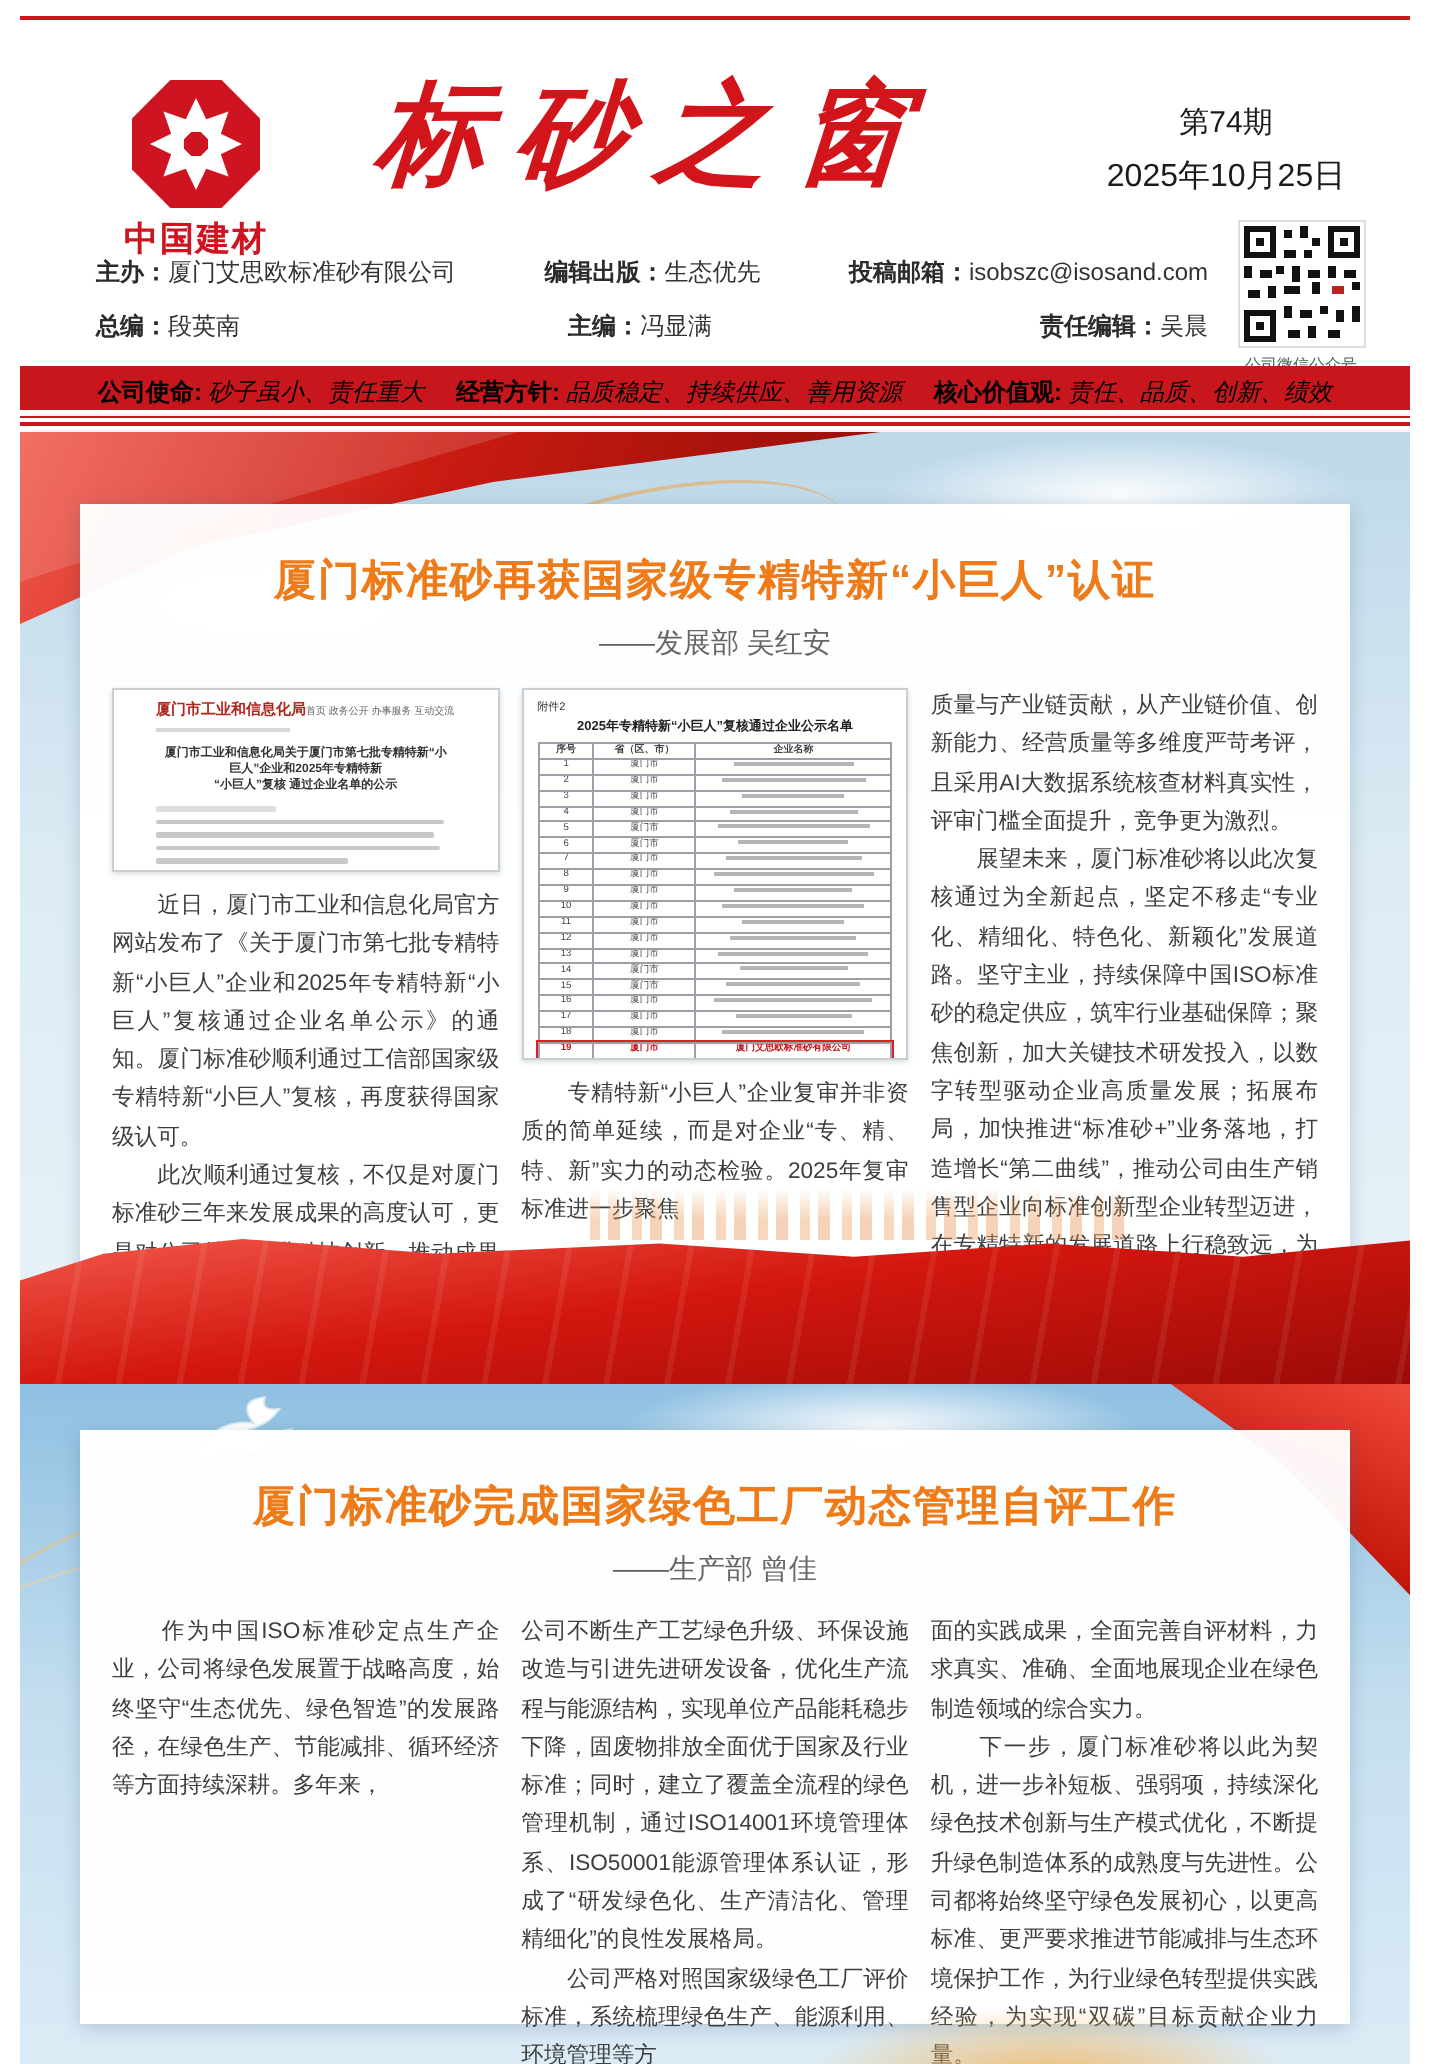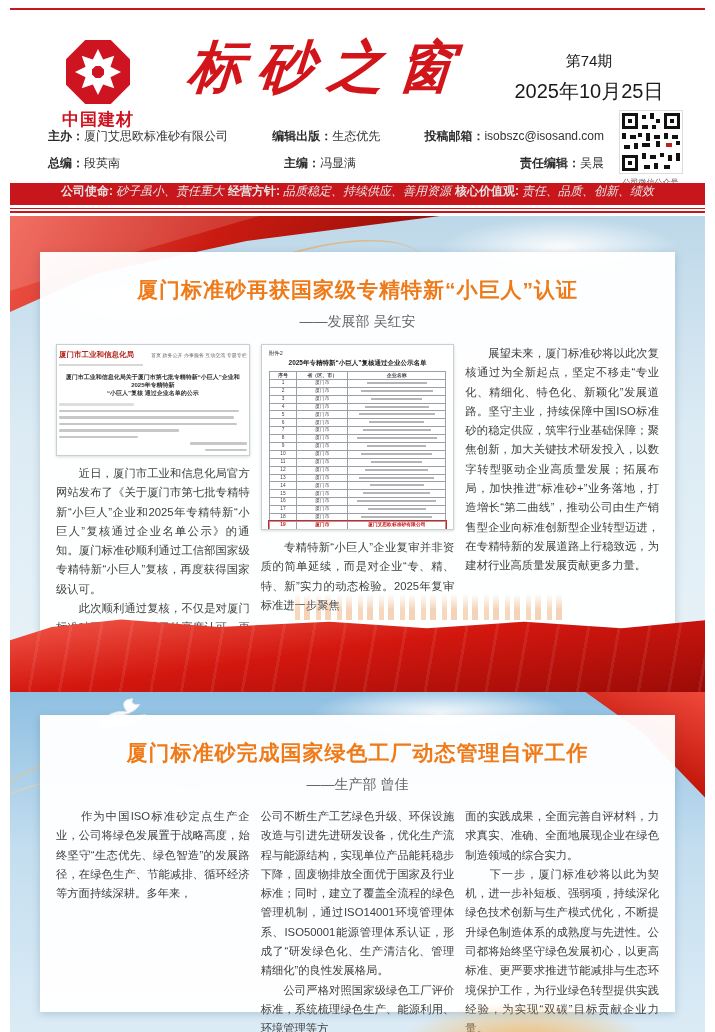--- a/index.html
+++ b/index.html
@@ -14,33 +14,33 @@
     clip-path:polygon(30% 0,70% 0,100% 30%,100% 70%,70% 100%,30% 100%,0 70%,0 30%);}
   .logo-star{position:absolute;left:8px;top:8px;width:48px;height:48px;background:#fff;
     clip-path:polygon(50% 2%,60.7% 24.1%,83.9% 16.1%,75.9% 39.3%,98% 50%,75.9% 60.7%,83.9% 83.9%,60.7% 75.9%,50% 98%,39.3% 75.9%,16.1% 83.9%,24.1% 60.7%,2% 50%,24.1% 39.3%,16.1% 16.1%,39.3% 24.1%);}
   .logo-core{position:absolute;left:26px;top:26px;width:12px;height:12px;background:#ce1420;
     clip-path:polygon(30% 0,70% 0,100% 30%,100% 70%,70% 100%,30% 100%,0 70%,0 30%);}
   .logo-text{position:absolute;left:56px;top:108px;width:84px;text-align:center;color:#ce1420;
     font-weight:bold;font-size:17px;letter-spacing:1px;}
   .paper-title{position:absolute;left:168px;top:30px;width:320px;text-align:center;color:#d2151b;
     font-family:"DejaVu Serif",serif;font-style:italic;font-weight:bold;font-size:56px;
     letter-spacing:14px;white-space:nowrap;transform:skewX(-4deg);}
-  .issue-block{position:absolute;left:514px;top:52px;width:150px;text-align:center;color:#1a1a1a;}
+  .issue-block{position:absolute;left:538px;top:52px;width:150px;text-align:center;color:#1a1a1a;}
   .issue-no{font-size:15px;margin-bottom:7px;}
-  .issue-date{font-size:20px;}
+  .issue-date{font-size:16px;}
   .qr{position:absolute;left:619px;top:110px;width:62px;height:62px;background:#fff;border:1px solid #ddd;}
   .qr-caption{position:absolute;left:598px;top:177px;width:105px;font-size:8px;color:#555;text-align:center;}
   .mast-row{position:absolute;left:48px;width:556px;display:flex;justify-content:space-between;
     font-size:12px;color:#333;white-space:nowrap;}
   .mast-row b{font-weight:bold;color:#2b2b2b;}
   .row1{top:128px;} .row2{top:155px;}
 
   
   .mission{position:absolute;top:183px;left:10px;right:10px;height:22px;background:#c8161d;
-    display:flex;align-items:flex-start;justify-content:center;gap:4px;color:#e5e5e5;font-size:12px;white-space:nowrap;}
+    display:flex;align-items:flex-end;justify-content:center;gap:16px;color:#000000;font-size:12px;white-space:nowrap;}
   .mission .kv b{font-weight:bold;margin-right:3px;}
   .mission .kv span{font-family:"DejaVu Serif",serif;font-style:italic;}
   .rule-a{position:absolute;top:208px;left:10px;right:10px;height:1px;background:#c8161d;}
   .rule-b{position:absolute;top:211px;left:10px;right:10px;height:2px;background:#c8161d;}
 
   
   .section1{position:absolute;top:216px;left:10px;right:10px;height:476px;
     background:linear-gradient(180deg,#bdd8e9 0%,#dcebf4 45%,#e9f3f8 100%);overflow:hidden;}
   .section2{position:absolute;top:692px;left:10px;right:10px;height:398px;
     background:linear-gradient(180deg,#8fc0e2 0%,#c4deef 40%,#e3f0f8 100%);overflow:hidden;}
@@ -61,21 +61,21 @@
 
   .art-title{margin:0;padding-top:24px;text-align:center;color:#ee7a18;font-weight:bold;font-size:21px;letter-spacing:1px;}
   .byline{margin-top:9px;text-align:center;color:#666;font-size:14px;}
   .cols{display:flex;gap:11px;padding:13px 16px 0 16px;}
   .col{flex:1;min-width:0;}
   .para{margin:0;font-size:11.3px;line-height:19.3px;color:#3e3e3e;text-align:justify;
     font-family:"Liberation Sans",sans-serif;word-break:break-all;}
 
   
   .clip{border:1px solid #c9ced3;background:#fff;box-shadow:0 1px 3px rgba(0,0,0,.15);margin-bottom:8px;overflow:hidden;}
-  .web-clip{height:112px;padding:5px 2px;box-sizing:border-box;}
+  .web-clip{height:92px;padding:5px 21px;box-sizing:border-box;}
   .web-head{display:flex;align-items:baseline;justify-content:space-between;}
   .web-site{color:#b2261d;font-weight:bold;font-size:7.5px;white-space:nowrap;}
   .web-nav{color:#666;font-size:5px;white-space:nowrap;overflow:hidden;}
   .web-crumb{height:2px;width:45%;background:#d7d7d7;margin:4px 0 7px 0;}
   .web-title{color:#333;font-weight:bold;font-size:6px;line-height:8px;text-align:center;margin:0 4px;}
   .bar{height:2.5px;background:#c7c7c7;border-radius:1px;margin-top:4px;}
   .bar.right{margin-left:auto;}
 
   
   .table-clip{height:186px;padding:5px 7px;box-sizing:border-box;}
@@ -341,20 +341,21 @@
                 </tbody>
             </table>
           </div>
           <div>
               <p class="para">　　专精特新“小巨人”企业复审并非资质的简单延续，而是对企业“专、精、特、新”实力的动态检验。2025年复审标准进一步聚焦</p>
             </div>
         </div>
 
         <div class="col">
           <div>
+              <p class="para">质量与产业链贡献，从产业链价值、创新能力、经营质量等多维度严苛考评，且采用AI大数据系统核查材料真实性，评审门槛全面提升，竞争更为激烈。</p>
               <p class="para">　　展望未来，厦门标准砂将以此次复核通过为全新起点，坚定不移走“专业化、精细化、特色化、新颖化”发展道路。坚守主业，持续保障中国ISO标准砂的稳定供应，筑牢行业基础保障；聚焦创新，加大关键技术研发投入，以数字转型驱动企业高质量发展；拓展布局，加快推进“标准砂+”业务落地，打造增长“第二曲线”，推动公司由生产销售型企业向标准创新型企业转型迈进，在专精特新的发展道路上行稳致远，为建材行业高质量发展贡献更多力量。</p>
             </div>
         </div>
       </div>
     </div>
 
     <div class="city"></div>
     <div class="silk-band"></div>
   </div>
 

